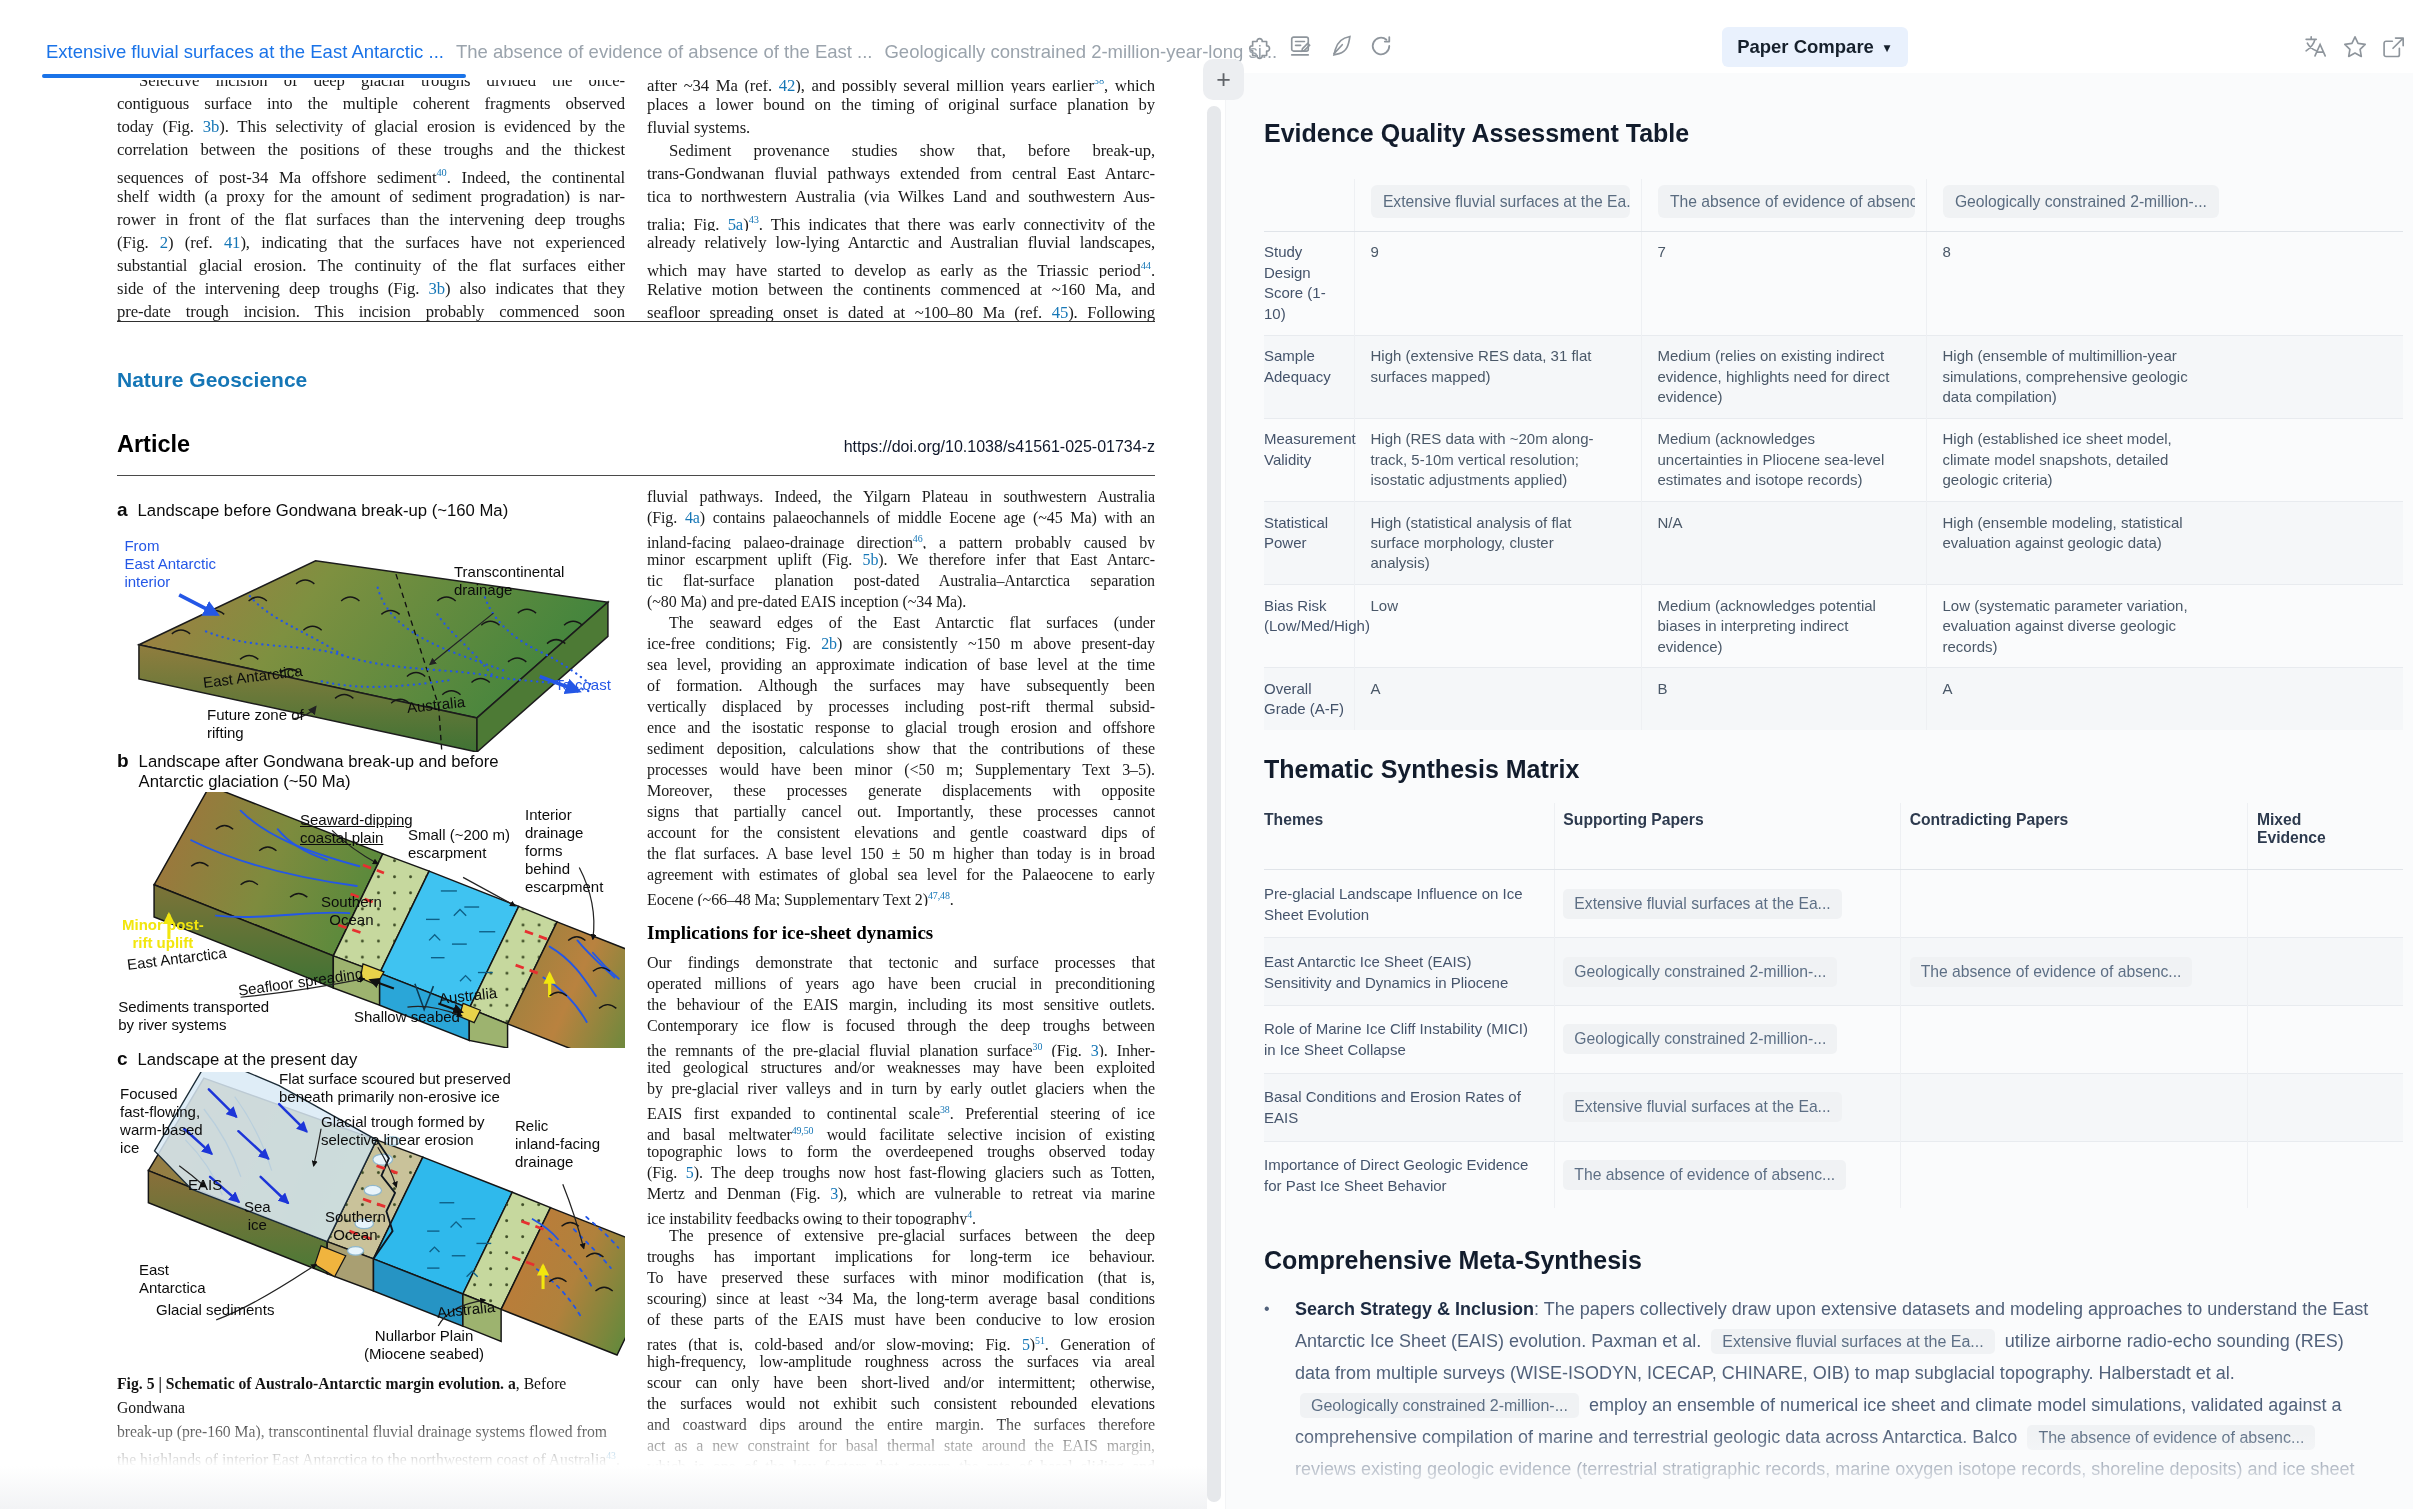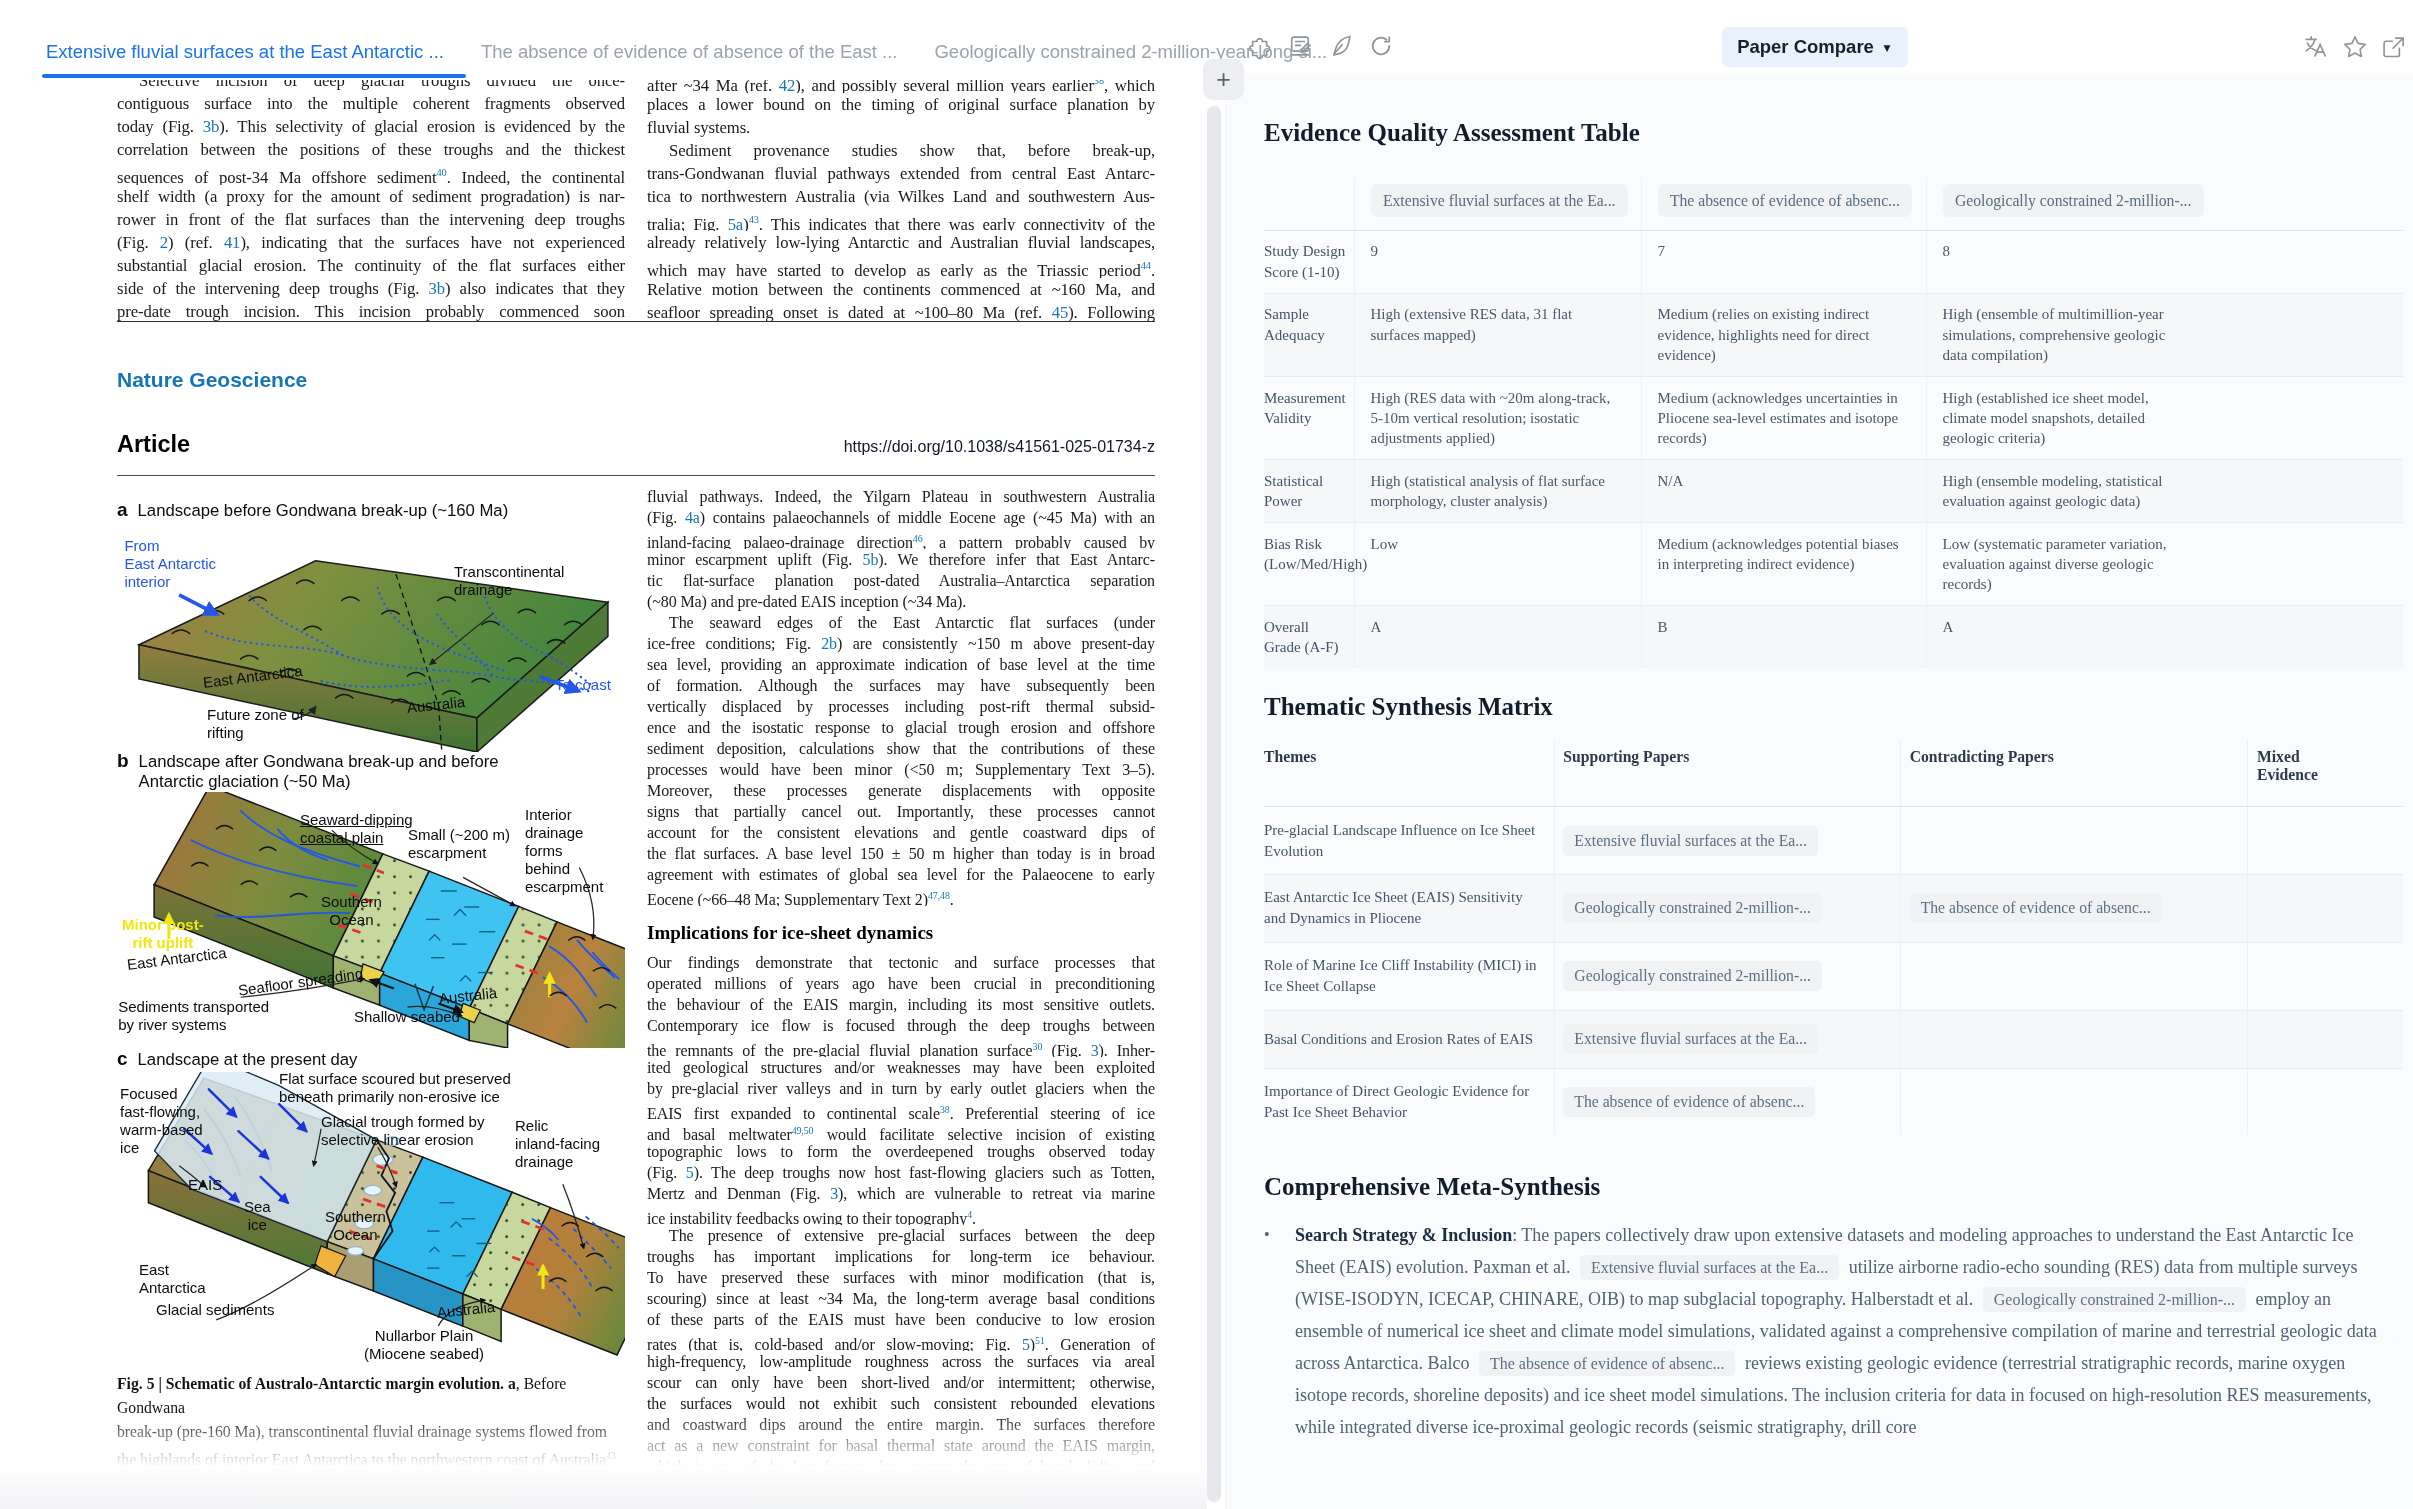--- a/index.html
+++ b/index.html
@@ -1,18 +1,18 @@
 <!DOCTYPE html>
 <html style="font-size:10px"><head>
 <meta charset="utf-8">
 <style>
   html,body{margin:0;padding:0;background:#ffffff;}
   body{width:2413px;height:1509px;position:relative;overflow:hidden;font-family:"Liberation Sans",sans-serif;}
   
-  #tabbar{position:absolute;left:0;top:0;width:1226px;height:80px;background:#fff;display:flex;align-items:flex-end;padding-left:46px;box-sizing:border-box;gap:37px;z-index:5;}
+  #tabbar{position:absolute;left:0;top:0;width:1226px;height:80px;background:#fff;display:flex;align-items:flex-end;padding-left:46px;box-sizing:border-box;gap:12px;z-index:5;}
   .tab{font-size:18.5px;font-weight:500;color:#9aa3ac;padding-bottom:17.3px;position:relative;white-space:nowrap;cursor:pointer;}
   .tab.active{color:#1a73e8;}
   .tab.active::after{content:"";position:absolute;left:-3.7px;right:-22px;bottom:2.5px;height:3.7px;border-radius:1.9px;background:#1a73e8;}
   
   .icon{position:absolute;width:28px;height:28px;color:#8e959c;}
   .icon svg{width:100%;height:100%;}
   #compare-btn{position:absolute;left:1722px;top:27px;width:186px;height:40px;background:#e9f1fd;border-radius:6.2px;display:flex;align-items:center;justify-content:center;gap:7.4px;font-size:18.5px;font-weight:600;color:#16202c;cursor:pointer;z-index:8;}
   #compare-btn .caret{font-size:11.7px;}
   #plus-btn{position:absolute;left:1203px;top:59px;width:41px;height:41px;background:#eceef1;border-radius:10px;display:flex;align-items:center;justify-content:center;font-size:25px;color:#5f6368;z-index:9;cursor:pointer;}
   #scroll-pill{position:absolute;left:1207px;top:106px;width:13.6px;height:1396px;border-radius:6.8px;background:#e6e8eb;z-index:7;}
@@ -36,21 +36,21 @@
   
   .fig-panel{position:absolute;width:508px;}
   .fig-h{display:flex;gap:10px;align-items:flex-start;font-size:16.7px;color:#0b0b0b;line-height:20px;}
   .fig-h .ltr{font-weight:800;font-size:19px;line-height:18.5px;}
   .fig-h .ttl{white-space:pre-line;}
   .fig-panel svg{position:absolute;left:0;}
   .flabel{position:absolute;font-size:15px;line-height:18px;color:#0c0c0c;white-space:pre-line;transform-origin:left top;}
   .flabel.blue{color:#2457e6;}
   .flabel.yellow{color:#f2e60e;font-weight:700;}
   
-  #panel{position:absolute;left:1226px;top:73px;width:1188px;height:1436px;background:#fafbfc;border-top-left-radius:16px;box-shadow:-0.6px 0 0 #ecedf0;box-sizing:border-box;padding:46px 22px 0 38px;z-index:4;font-family:Liberation Serif, serif;}
+  #panel{position:absolute;left:1226px;top:73px;width:1188px;height:1436px;background:#fafbfc;border-top-left-radius:16px;box-shadow:-0.6px 0 0 #ecedf0;box-sizing:border-box;padding:46px 22px 0 38px;z-index:4;}
   .rp-h{font-size:25px;font-weight:700;color:#121c2c;margin:0;}
   table{border-collapse:collapse;width:1139px;table-layout:fixed;}
   .etable{margin-top:31px;}
   .etable th,.mtable th{text-align:left;vertical-align:middle;border-bottom:1.2px solid #e0e4e9;}
   .etable th{padding:6.2px 11px 11px 0;}
   .etable td{padding:10.5px 25px 10.5px 0;border-top:1.2px solid #e8ebef;vertical-align:top;font-size:15px;line-height:20.4px;color:#4a5868;}
   .etable td:first-child{color:#44536a;padding-right:7.4px;}
   .etable td:last-child{padding-right:210px;}
   .etable td+td,.etable th+th{border-left:1.2px solid #eef0f3;padding-left:16px;}
   .etable tr:nth-child(even) td{background:#f5f7f9;}

